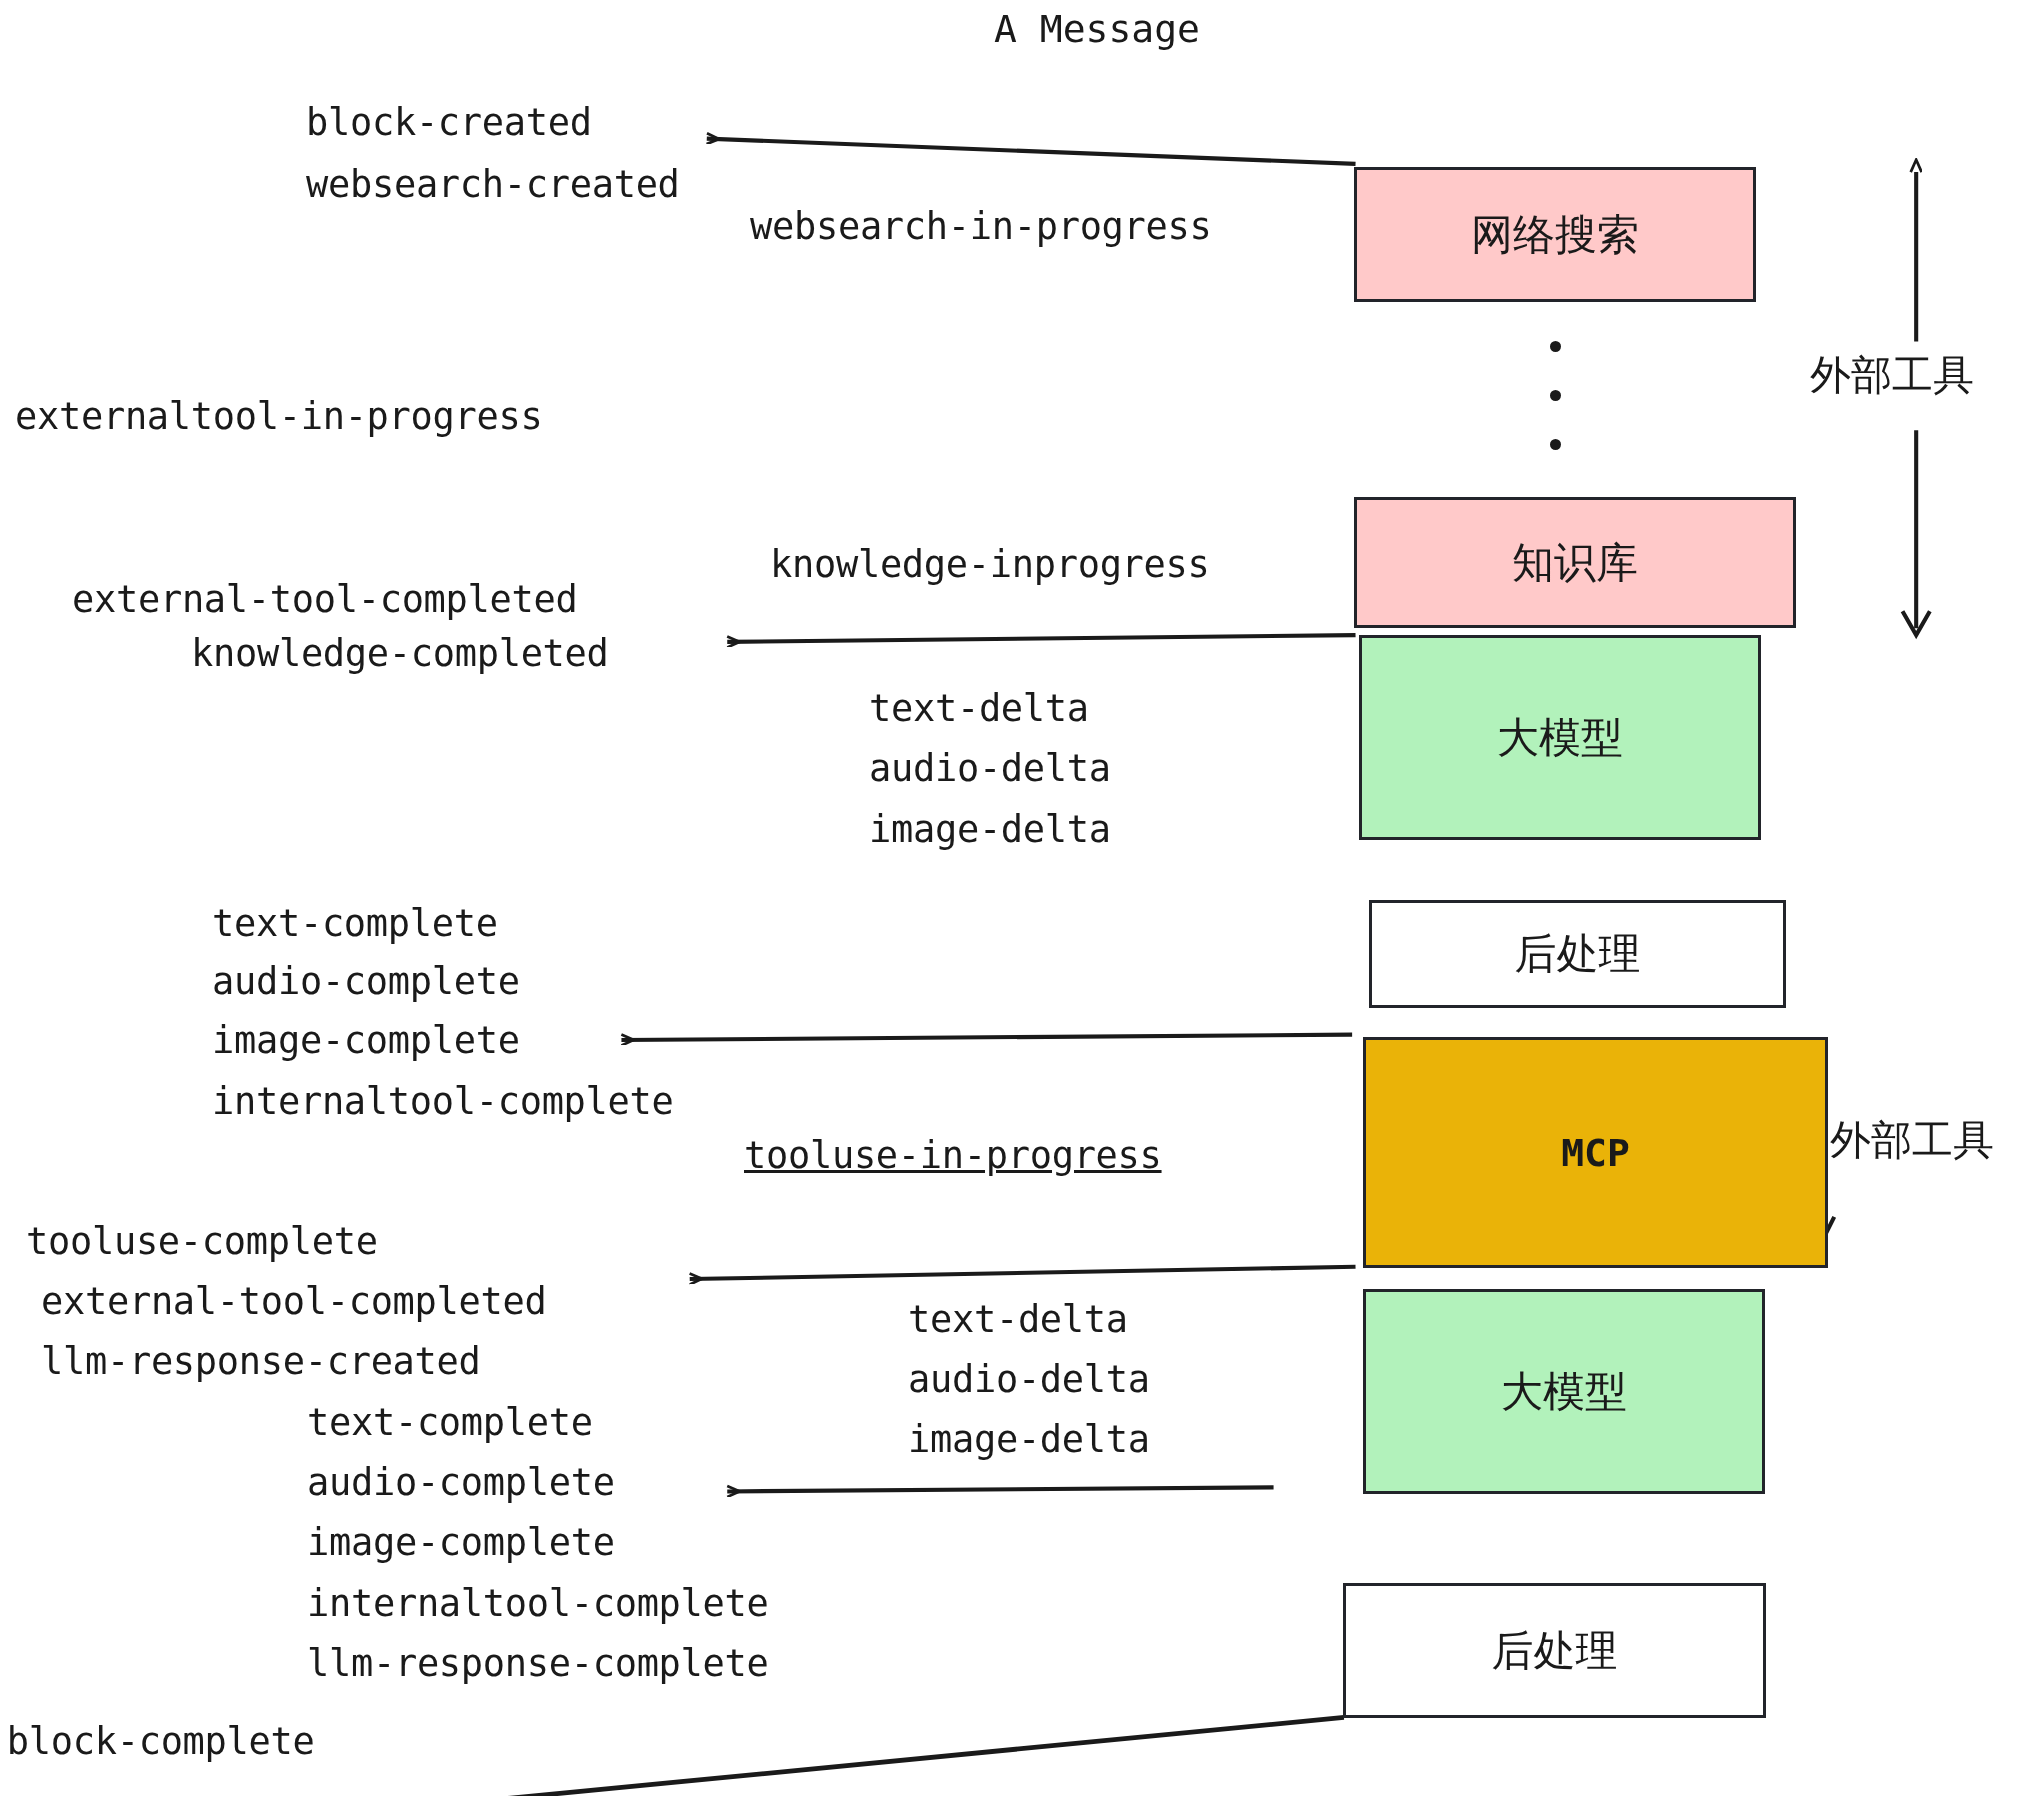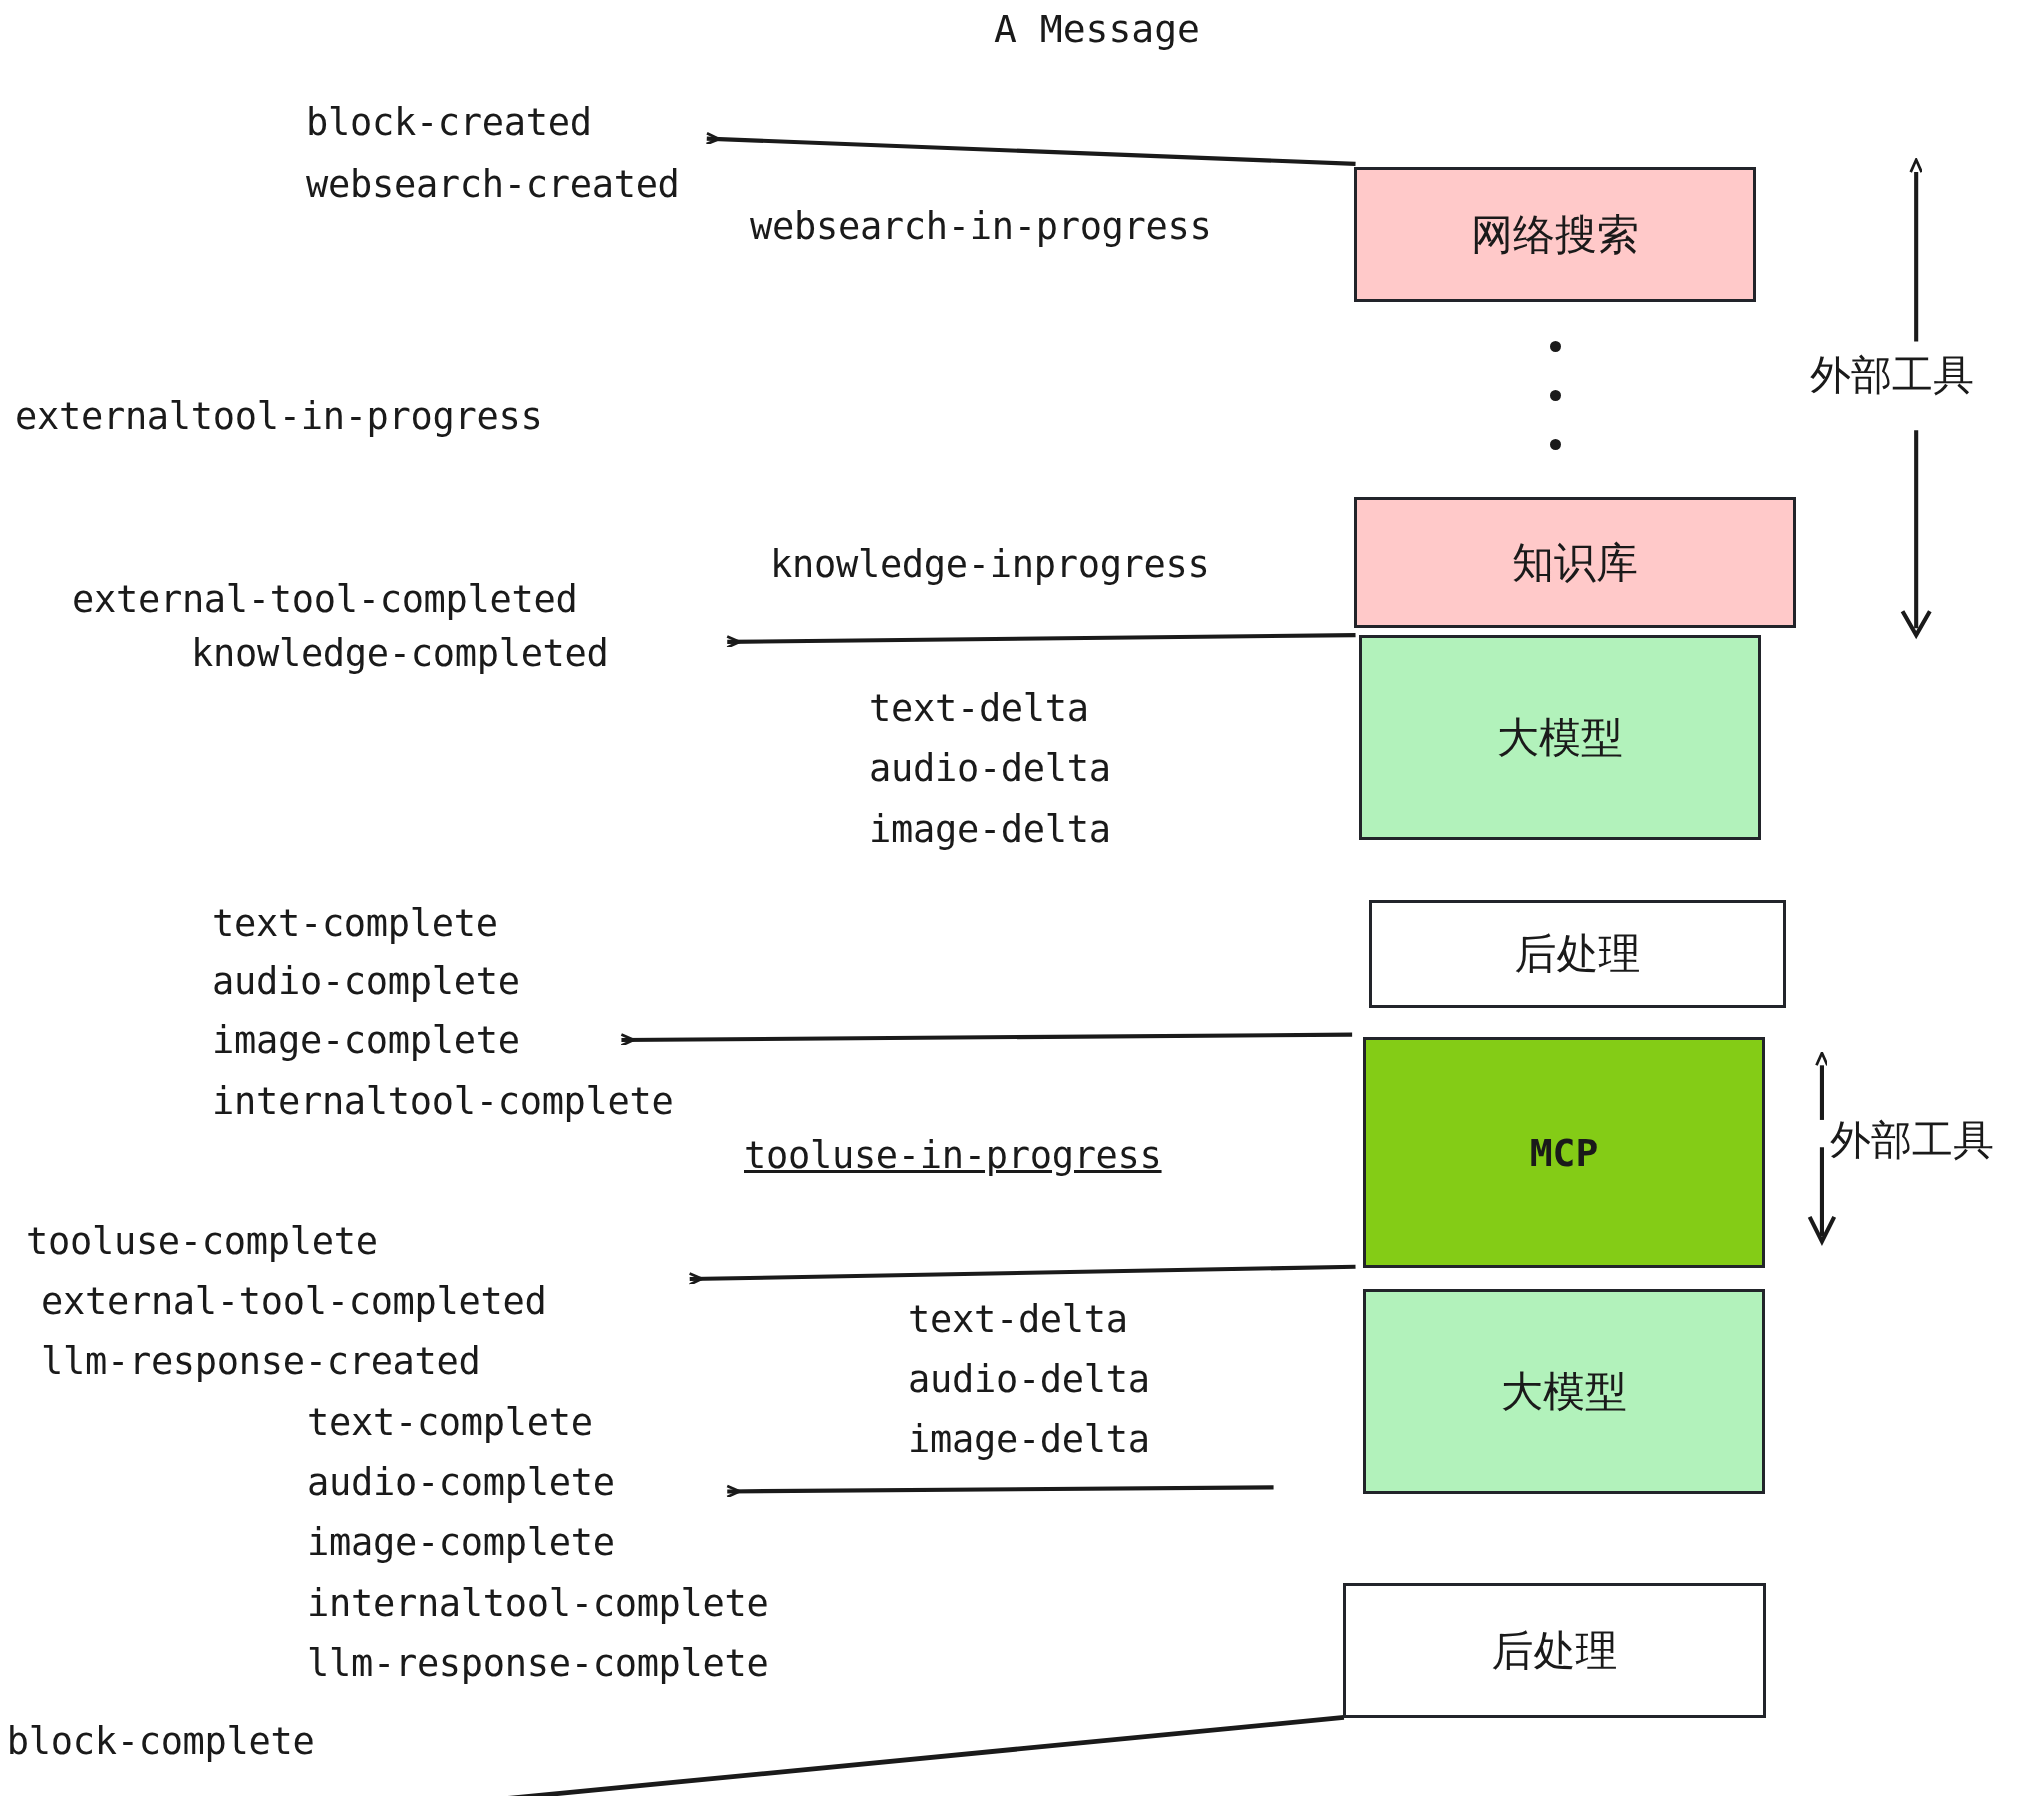--- a/index.html
+++ b/index.html
@@ -195,21 +195,21 @@
   </div>
 
   <div class="node" style="left:1359px; top:635px; width:402px; height:205px; background:#b2f2bb;">
     <span>大模型</span>
   </div>
 
   <div class="node" style="left:1369px; top:900px; width:417px; height:108px; background:#ffffff;">
     <span>后处理</span>
   </div>
 
-  <div class="node mono" style="left:1363px; top:1037px; width:402px; height:231px; background:#84cc16;">
+  <div class="node mono" style="left:1363px; top:1037px; width:465px; height:231px; background:#eab308;">
     <span>MCP</span>
   </div>
 
   <div class="node" style="left:1363px; top:1289px; width:402px; height:205px; background:#b2f2bb;">
     <span>大模型</span>
   </div>
 
   <div class="node" style="left:1343px; top:1583px; width:423px; height:135px; background:#ffffff;">
     <span>后处理</span>
   </div>

